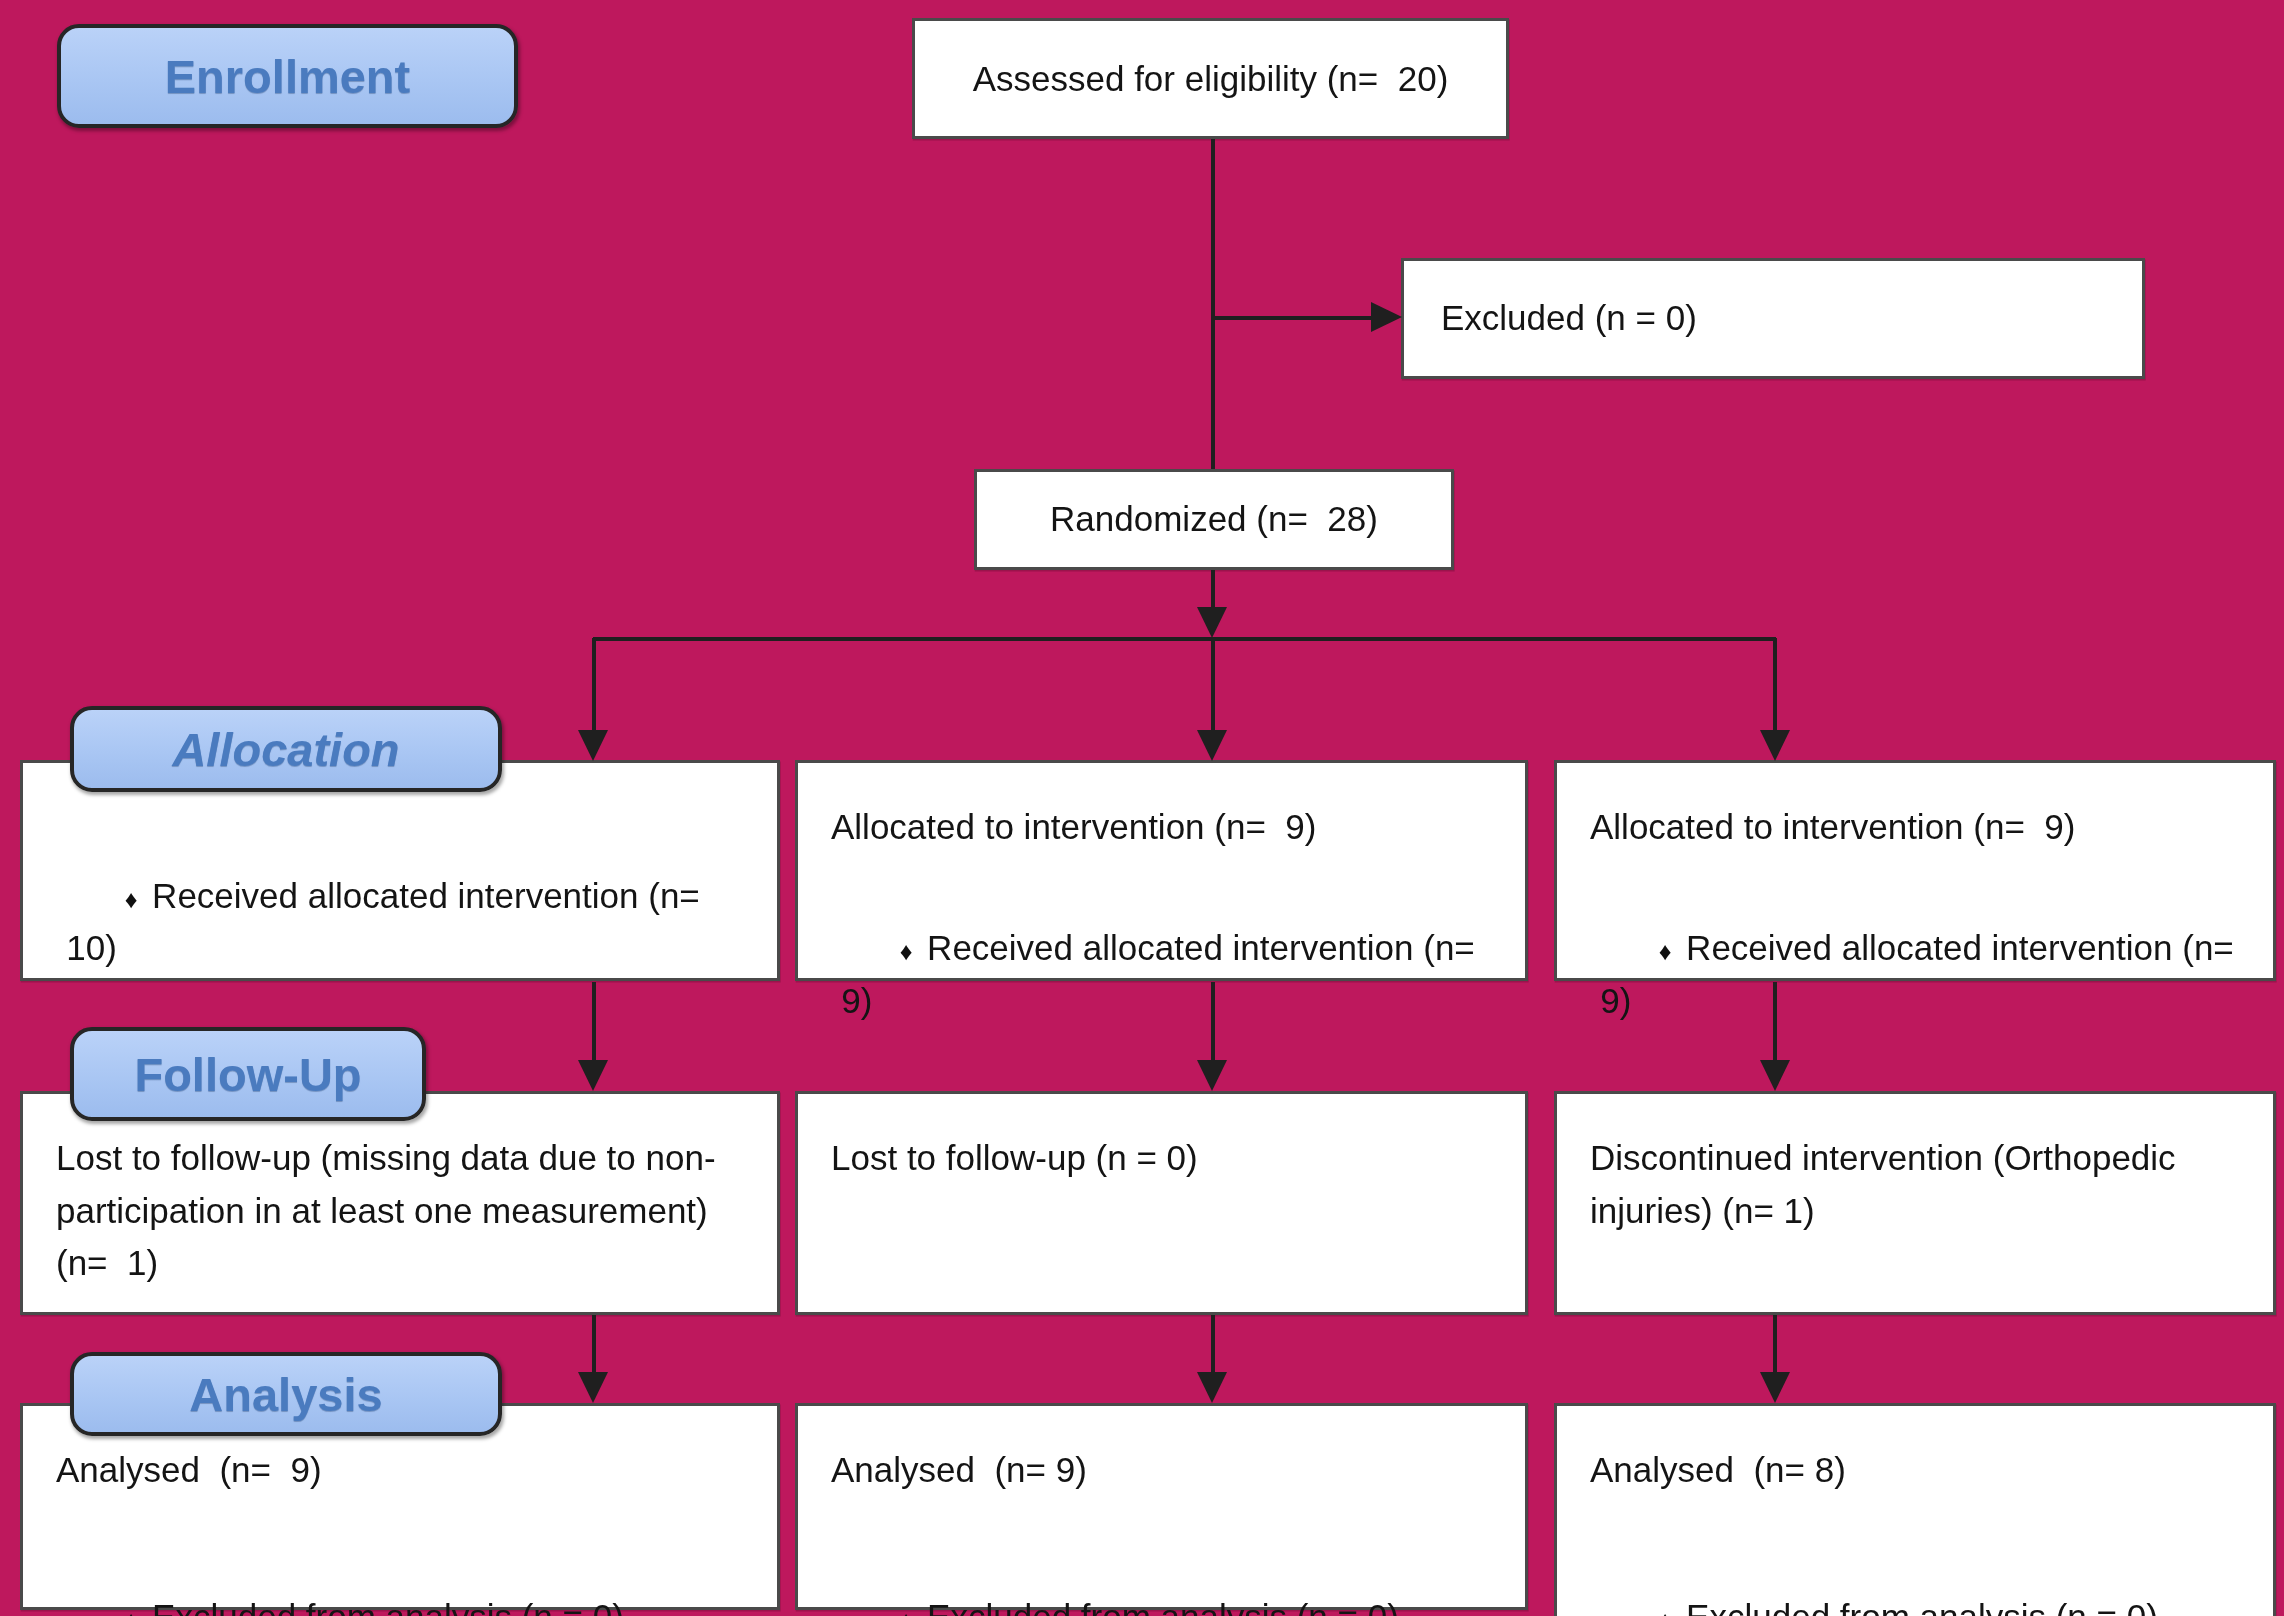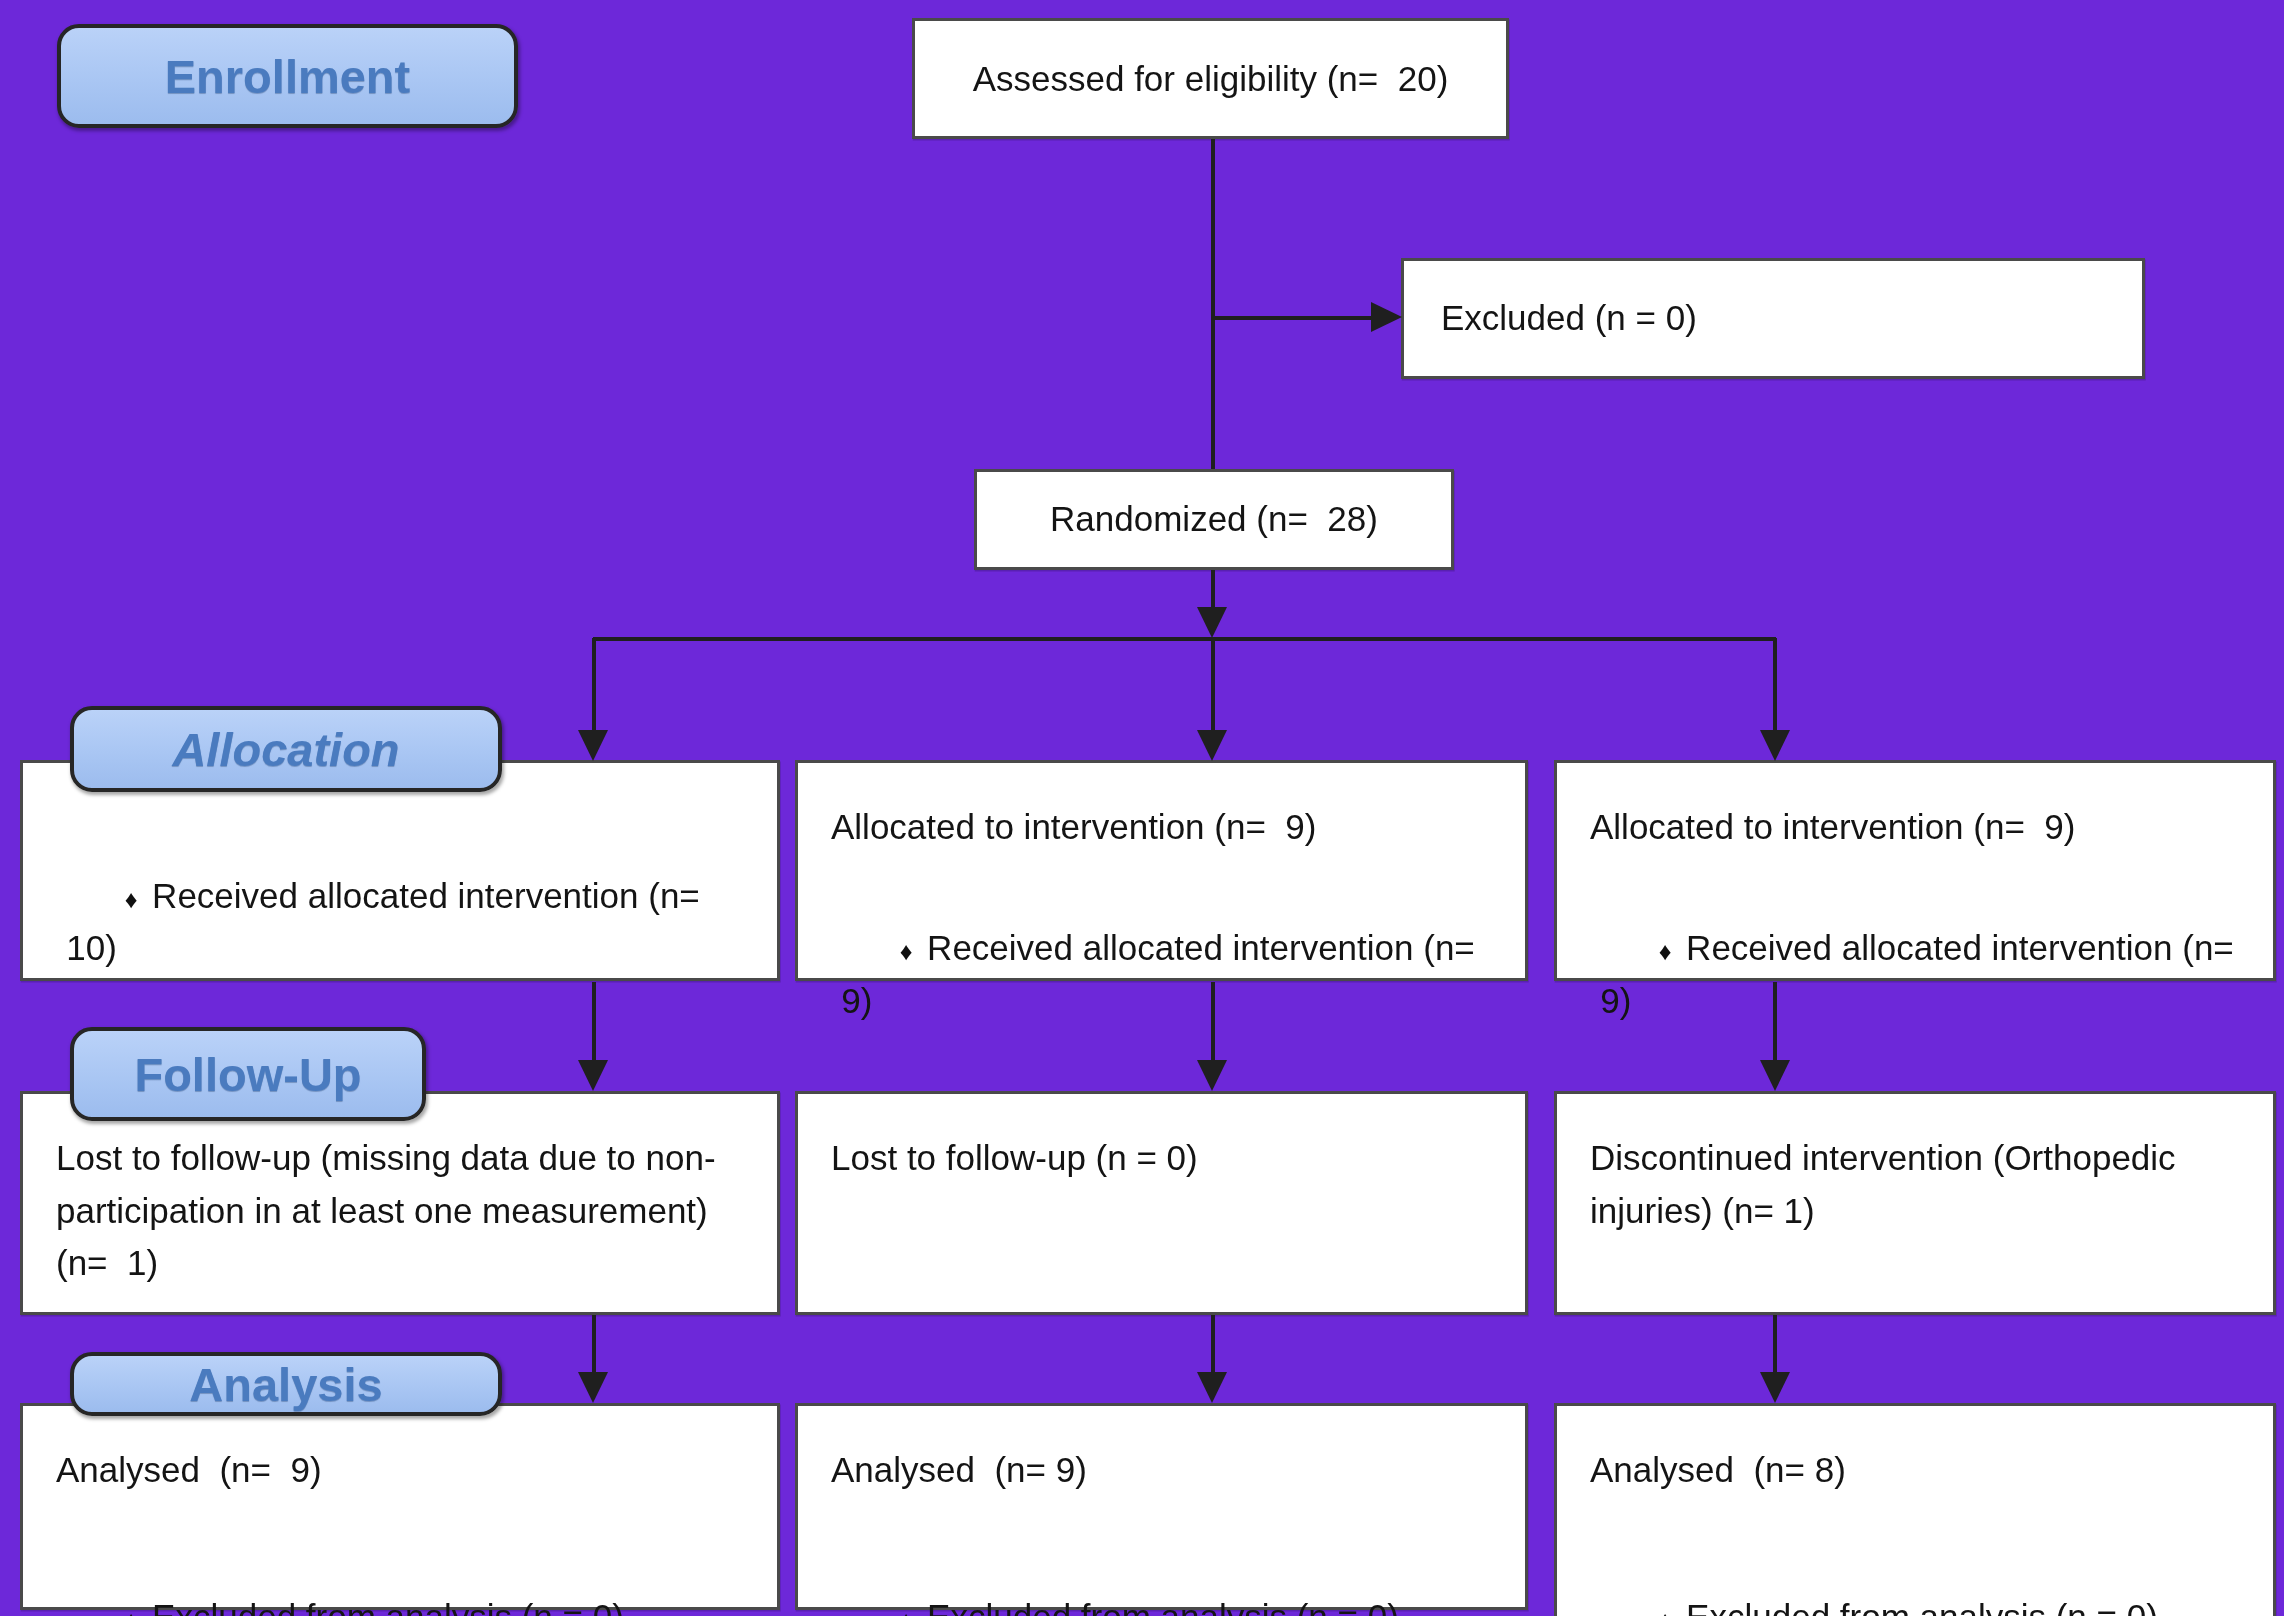--- a/index.html
+++ b/index.html
@@ -1,19 +1,19 @@
 <!DOCTYPE html>
 <html style="font-size:11.7px"><head>
 <meta charset="utf-8">
 <style>
   html,body{margin:0;padding:0;background:#ffffff;}
   #canvas{
     position:relative;
     width:2284px;height:1617px;
-    background:#6d28d9;
+    background:#be185d;
     font-family:"Liberation Sans", sans-serif;
     overflow:hidden;
   }
   
   .box{
     position:absolute;
     background:#ffffff;
     border:3.7px solid #4a4a4a;
     box-sizing:border-box;
     box-shadow:0.7px 1.5px 0 rgba(0,0,0,0.18);
@@ -65,21 +65,21 @@
   }
 </style>
 </head>
 <body>
 
 <div id="canvas">
 
   <div class="stage" style="left:57px;top:24px;width:461px;height:104px;">Enrollment</div>
   <div class="stage" style="left:70px;top:706px;width:432px;height:86px;font-style:italic;">Allocation</div>
   <div class="stage" style="left:70px;top:1027px;width:356px;height:94px;">Follow-Up</div>
-  <div class="stage" style="left:70px;top:1352px;width:432px;height:64px;">Analysis</div>
+  <div class="stage" style="left:70px;top:1352px;width:432px;height:84px;">Analysis</div>
 
   <div class="box center" style="left:912px;top:18.3px;width:597px;height:121px;">
     <span class="btxt">Assessed for eligibility (n=  20)</span>
   </div>
 
   <div class="box vcenter pad-left" style="left:1401px;top:258px;width:744px;height:121px;">
     <span class="btxt">Excluded (n = 0)</span>
   </div>
 
   <div class="box center" style="left:974px;top:469px;width:480px;height:101px;">

